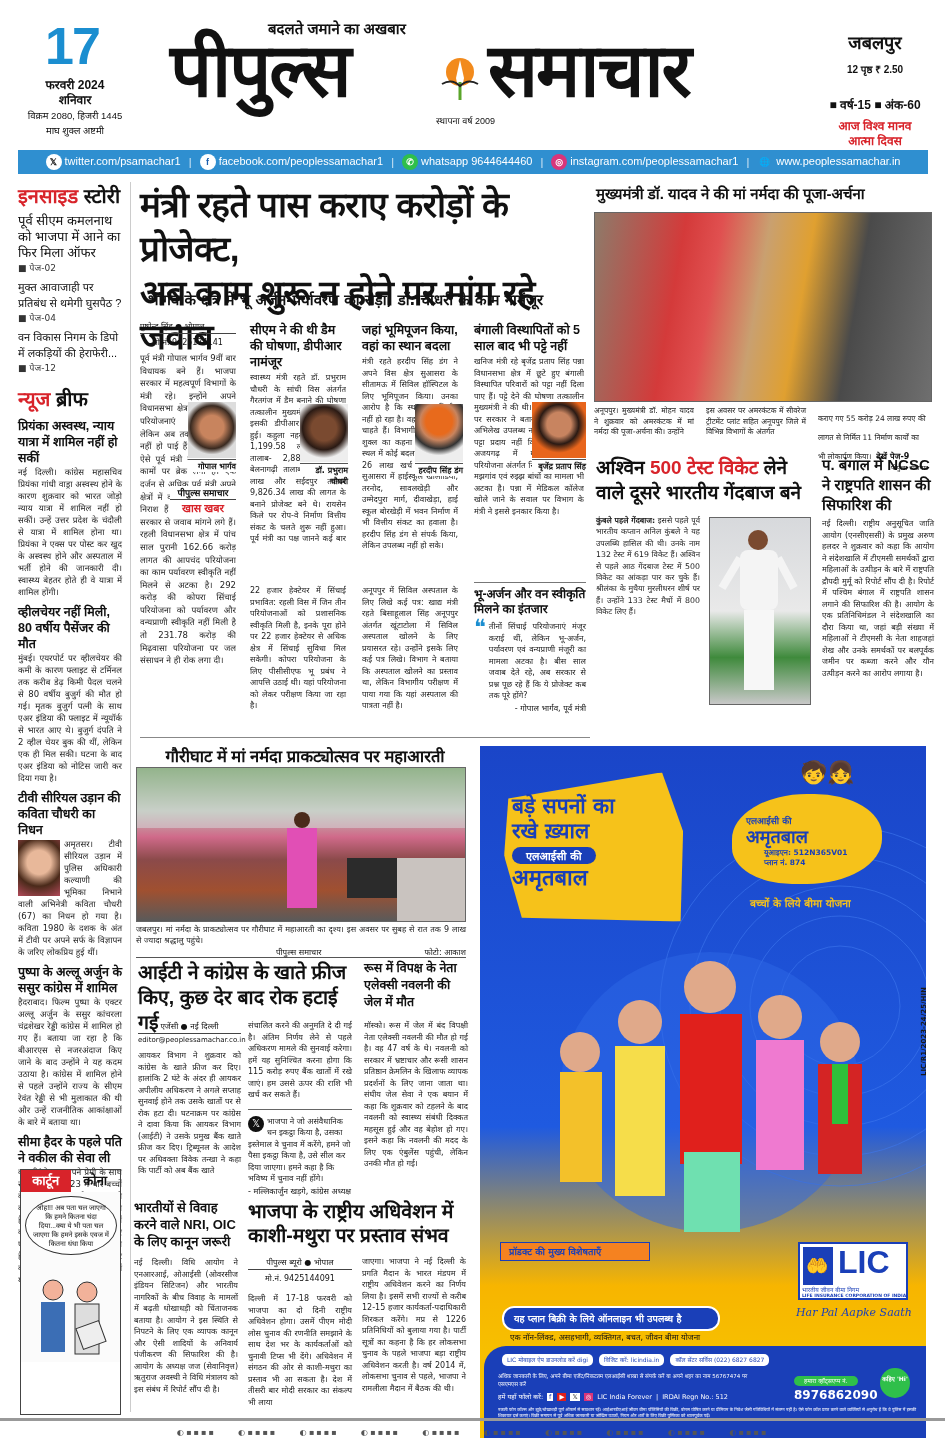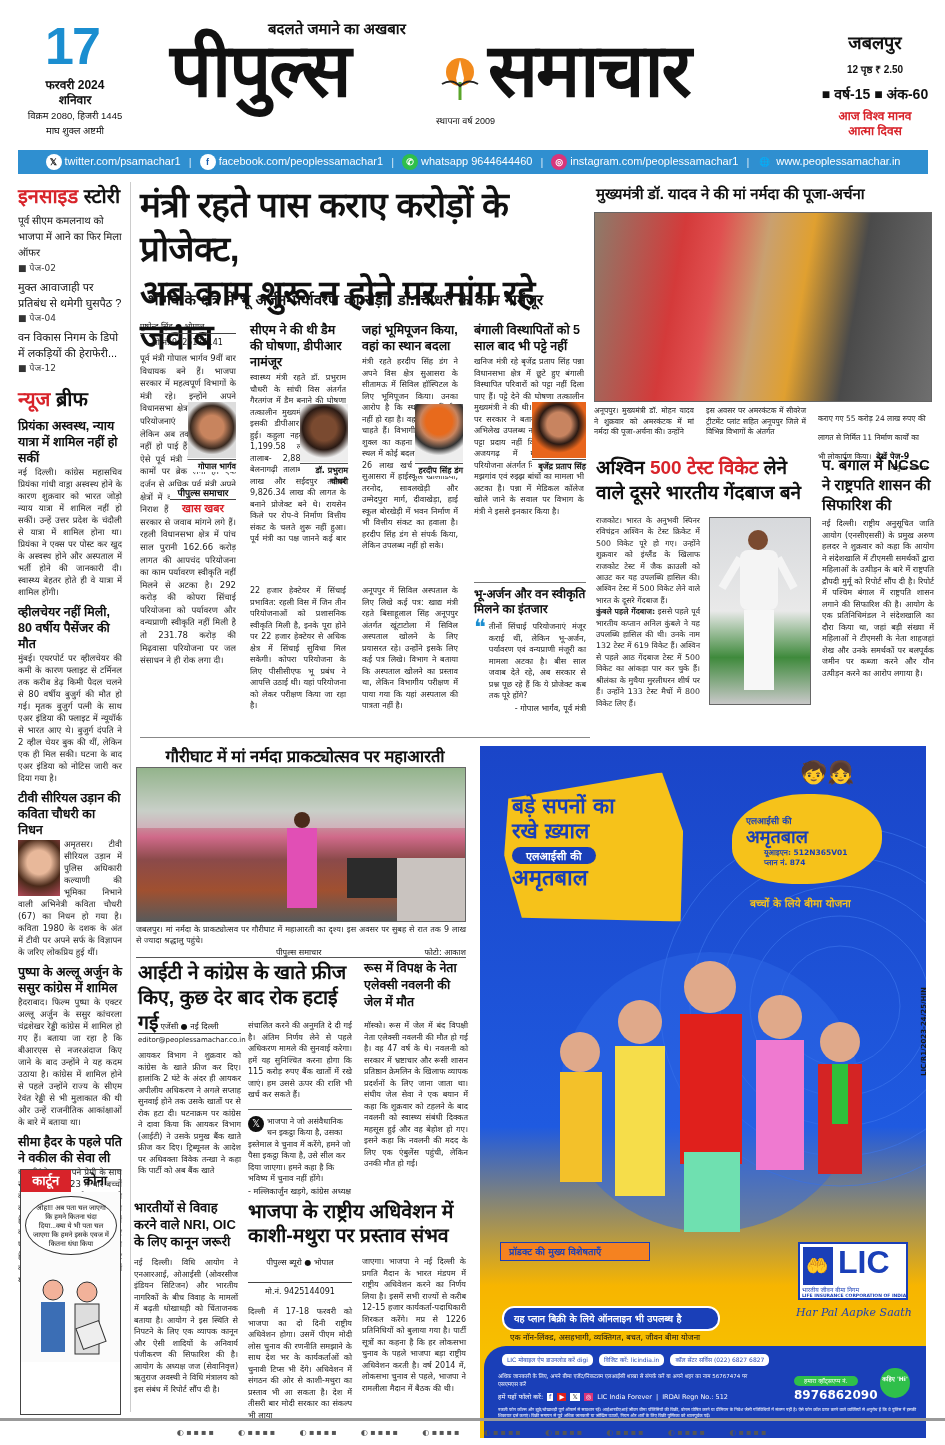--- a/index.html
+++ b/index.html
@@ -43,41 +43,41 @@
         <path d="M20 8 L24 26 L20 46 L16 26 Z" fill="#fff"></path>
         <path d="M20 30 L20 48" stroke="#5aa52a" stroke-width="3"></path>
         <path d="M2 32 Q12 26 20 34 Q28 26 38 32" stroke="#222" fill="none" stroke-width="2"></path>
       </svg>
   </div>
   <div class="abs logo cond" style="left:488px;top:34px">समाचार</div>
   <div class="abs cond" style="left:436px;top:114px;font-size:9px">स्थापना वर्ष 2009</div>
   <div class="abs cond" style="left:820px;top:30px;width:110px;text-align:center;font-weight:bold">
     <div style="font-size:18px">जबलपुर</div>
     <div style="font-size:10px;margin-top:8px">12 पृष्ठ ₹ 2.50</div>
-    <div style="font-size:14px;margin-top:8px">■ वर्ष-15 ■ अंक-60</div>
+    <div style="font-size:12px;margin-top:20px">■ वर्ष-15 ■ अंक-60</div>
     <div class="red" style="font-size:12px;margin-top:6px;line-height:15px;padding:0 18px">आज विश्व मानव आत्मा दिवस</div>
   </div>
 </div>
 
 <div class="abs socialbar cond">
   <span><span class="ic">𝕏</span> <span>twitter.com/psamachar1</span></span>
     <span class="sep">|</span>
   <span><span class="ic" style="color:#1b5fae">f</span> <span>facebook.com/peoplessamachar1</span></span>
     <span class="sep">|</span>
   <span><span class="ic" style="background:#2fbf4a;color:#fff">✆</span> <span>whatsapp 9644644460</span></span>
     <span class="sep">|</span>
   <span><span class="ic" style="background:#d8357a;color:#fff">◎</span> <span>instagram.com/peoplessamachar1</span></span>
     <span class="sep">|</span>
   <span><span class="ic" style="background:transparent">🌐</span> <span>www.peoplessamachar.in</span></span>
 </div>
 
 <div class="abs" style="left:18px;top:182px;width:104px">
   <div class="sechead cond"><span class="red">इनसाइड</span> <span>स्टोरी</span></div>
   <div style="margin-top:4px">
-      <div class="brief-h cond" style="font-size:10px;font-weight:normal;margin-top:0">पूर्व सीएम कमलनाथ को भाजपा में आने का फिर मिला ऑफर</div>
+      <div class="brief-h cond" style="font-size:13px;font-weight:normal;margin-top:0">पूर्व सीएम कमलनाथ को भाजपा में आने का फिर मिला ऑफर</div>
       <div class="pg">■ पेज-02</div>
     </div>
   <div style="margin-top:5px">
       <div class="brief-h cond" style="font-size:11px;font-weight:normal;margin-top:0">मुक्त आवाजाही पर प्रतिबंध से थमेगी घुसपैठ ?</div>
       <div class="pg">■ पेज-04</div>
     </div>
   <div style="margin-top:5px">
       <div class="brief-h cond" style="font-size:11px;font-weight:normal;margin-top:0">वन विकास निगम के डिपो में लकड़ियों की हेराफेरी...</div>
       <div class="pg">■ पेज-12</div>
     </div>
@@ -193,21 +193,20 @@
 <div class="abs" style="left:594px;top:406px;width:340px;display:flex;gap:12px">
   <p class="body" style="font-size:7.5px;line-height:10.5px;width:100px">अनूपपुर। मुख्यमंत्री डॉ. मोहन यादव ने शुक्रवार को अमरकंटक में मां नर्मदा की पूजा-अर्चना की। उन्होंने</p>
   <p class="body" style="font-size:7.5px;line-height:10.5px;width:100px">इस अवसर पर अमरकंटक में सीवरेज ट्रीटमेंट प्लांट सहित अनूपपुर जिले में विभिन्न विभागों के अंतर्गत</p>
   <div style="width:110px"><p class="body" style="font-size:7.5px;line-height:10.5px;display:inline">कराए गए 55 करोड़ 24 लाख रुपए की लागत से निर्मित 11 निर्माण कार्यों का भी लोकार्पण किया।</p> <b style="font-size:8px">देखें पेज-9</b><div style="font-size:6.5px;text-align:right">पीपुल्स समाचार</div></div>
 </div>
 
 <div class="abs cond" style="left:596px;top:455px;width:224px;font-size:19px;font-weight:bold;line-height:25px">
   <span>अश्विन</span> <span style="color:#d8232a">500 टेस्ट विकेट</span> <span>लेने वाले दूसरे भारतीय गेंदबाज बने</span>
 </div>
 <div class="abs" style="left:596px;top:515px;width:104px">
-  <p class="body" style="font-size:7.8px;line-height:11.4px">राजकोट। भारत के अनुभवी स्पिनर रविचंद्रन अश्विन के टेस्ट क्रिकेट में 500 विकेट पूरे हो गए। उन्होंने शुक्रवार को इंग्लैंड के खिलाफ राजकोट टेस्ट में जैक क्राउली को आउट कर यह उपलब्धि हासिल की। अश्विन टेस्ट में 500 विकेट लेने वाले भारत के दूसरे गेंदबाज हैं।</p>
   <p class="body" style="font-size:7.8px;line-height:11.4px"><b>कुंबले पहले गेंदबाज:</b> <span>इससे पहले पूर्व भारतीय कप्तान अनिल कुंबले ने यह उपलब्धि हासिल की थी। उनके नाम 132 टेस्ट में 619 विकेट हैं। अश्विन से पहले आठ गेंदबाज टेस्ट में 500 विकेट का आंकड़ा पार कर चुके हैं। श्रीलंका के मुथैया मुरलीधरन शीर्ष पर हैं। उन्होंने 133 टेस्ट मैचों में 800 विकेट लिए हैं।</span></p>
 </div>
 <div class="abs photo" style="left:709px;top:517px;width:102px;height:188px;background:linear-gradient(180deg,#d7d9dc 0%,#e9e9e9 50%,#3f8a3c 75%,#c8c8c8 100%)">
   <svg width="100" height="186" viewBox="0 0 100 186">
       <circle cx="48" cy="22" r="10" fill="#7a4a30"></circle>
       <rect x="30" y="32" width="38" height="60" rx="8" fill="#f4f4f4"></rect>
       <rect x="34" y="92" width="30" height="80" fill="#f7f7f7"></rect>
       <path d="M30 40 L12 70" stroke="#f4f4f4" stroke-width="8"></path>
       <path d="M68 40 L84 70" stroke="#f4f4f4" stroke-width="8"></path>
     </svg>
@@ -256,21 +255,21 @@
   <p class="body" style="font-size:8px;line-height:11.5px">मॉस्को। रूस में जेल में बंद विपक्षी नेता एलेक्सी नवलनी की मौत हो गई है। वह 47 वर्ष के थे। नवलनी को सरकार में भ्रष्टाचार और रूसी शासन प्रतिष्ठान क्रेमलिन के खिलाफ व्यापक प्रदर्शनों के लिए जाना जाता था। संघीय जेल सेवा ने एक बयान में कहा कि शुक्रवार को टहलने के बाद नवलनी को स्वास्थ्य संबंधी दिक्कत महसूस हुई और वह बेहोश हो गए। इसने कहा कि नवलनी की मदद के लिए एक एंबुलेंस पहुंची, लेकिन उनकी मौत हो गई।</p>
 </div>
 
 <div class="abs cond" style="left:134px;top:1199px;width:104px;font-size:13px;font-weight:bold;line-height:17px">भारतीयों से विवाह करने वाले NRI, OIC के लिए कानून जरूरी</div>
 <div class="abs" style="left:134px;top:1257px;width:104px">
   <p class="body" style="font-size:8px;line-height:11.5px">नई दिल्ली। विधि आयोग ने एनआरआई, ओआईसी (ओवरसीज इंडियन सिटिजन) और भारतीय नागरिकों के बीच विवाह के मामलों में बढ़ती धोखाधड़ी को चिंताजनक बताया है। आयोग ने इस स्थिति से निपटने के लिए एक व्यापक कानून और ऐसी शादियों के अनिवार्य पंजीकरण की सिफारिश की है। आयोग के अध्यक्ष जज (सेवानिवृत्त) ऋतुराज अवस्थी ने विधि मंत्रालय को इस संबंध में रिपोर्ट सौंप दी है।</p>
 </div>
 
 <div class="abs cond" style="left:248px;top:1199px;width:220px;font-size:19.5px;font-weight:bold;line-height:24px">भाजपा के राष्ट्रीय अधिवेशन में काशी-मथुरा पर प्रस्ताव संभव</div>
 <div class="abs" style="left:248px;top:1256px;width:104px">
-  <div style="font-size:8px;text-align:center;border-bottom:1px solid #444;padding-bottom:15px">पीपुल्स ब्यूरो ● भोपाल</div>
+  <div style="font-size:8px;text-align:center;border-bottom:1px solid #444;padding-bottom:2px">पीपुल्स ब्यूरो ● भोपाल</div>
   <div style="font-size:8px;text-align:center;margin:2px 0 10px">मो.नं. 9425144091</div>
   <p class="body" style="font-size:8px;line-height:11.5px">दिल्ली में 17-18 फरवरी को भाजपा का दो दिनी राष्ट्रीय अधिवेशन होगा। उसमें पीएम मोदी लोस चुनाव की रणनीति समझाने के साथ देश भर के कार्यकर्ताओं को चुनावी टिप्स भी देंगे। अधिवेशन में संगठन की ओर से काशी-मथुरा का प्रस्ताव भी आ सकता है। देश में तीसरी बार मोदी सरकार का संकल्प भी लाया</p>
 </div>
 <div class="abs" style="left:362px;top:1256px;width:104px">
   <p class="body" style="font-size:8px;line-height:11.5px">जाएगा। भाजपा ने नई दिल्ली के प्रगति मैदान के भारत मंडपम में राष्ट्रीय अधिवेशन करने का निर्णय लिया है। इसमें सभी राज्यों से करीब 12-15 हजार कार्यकर्ता-पदाधिकारी शिरकत करेंगे। मप्र से 1226 प्रतिनिधियों को बुलाया गया है। पार्टी सूत्रों का कहना है कि हर लोकसभा चुनाव के पहले भाजपा बड़ा राष्ट्रीय अधिवेशन करती है। वर्ष 2014 में, लोकसभा चुनाव से पहले, भाजपा ने रामलीला मैदान में बैठक की थी।</p>
 </div>
 
 <div class="abs ad">
   <svg class="abs" style="left:0;top:0" width="446" height="500">
       <g fill="none" stroke="#3f78ee" stroke-width="1" opacity="0.6">

